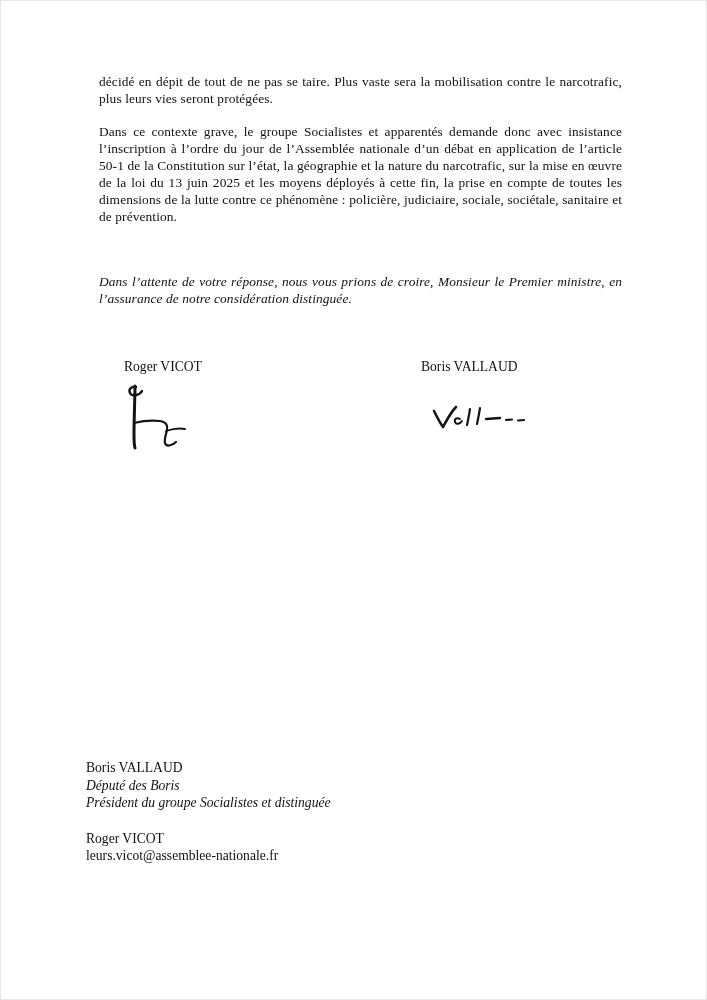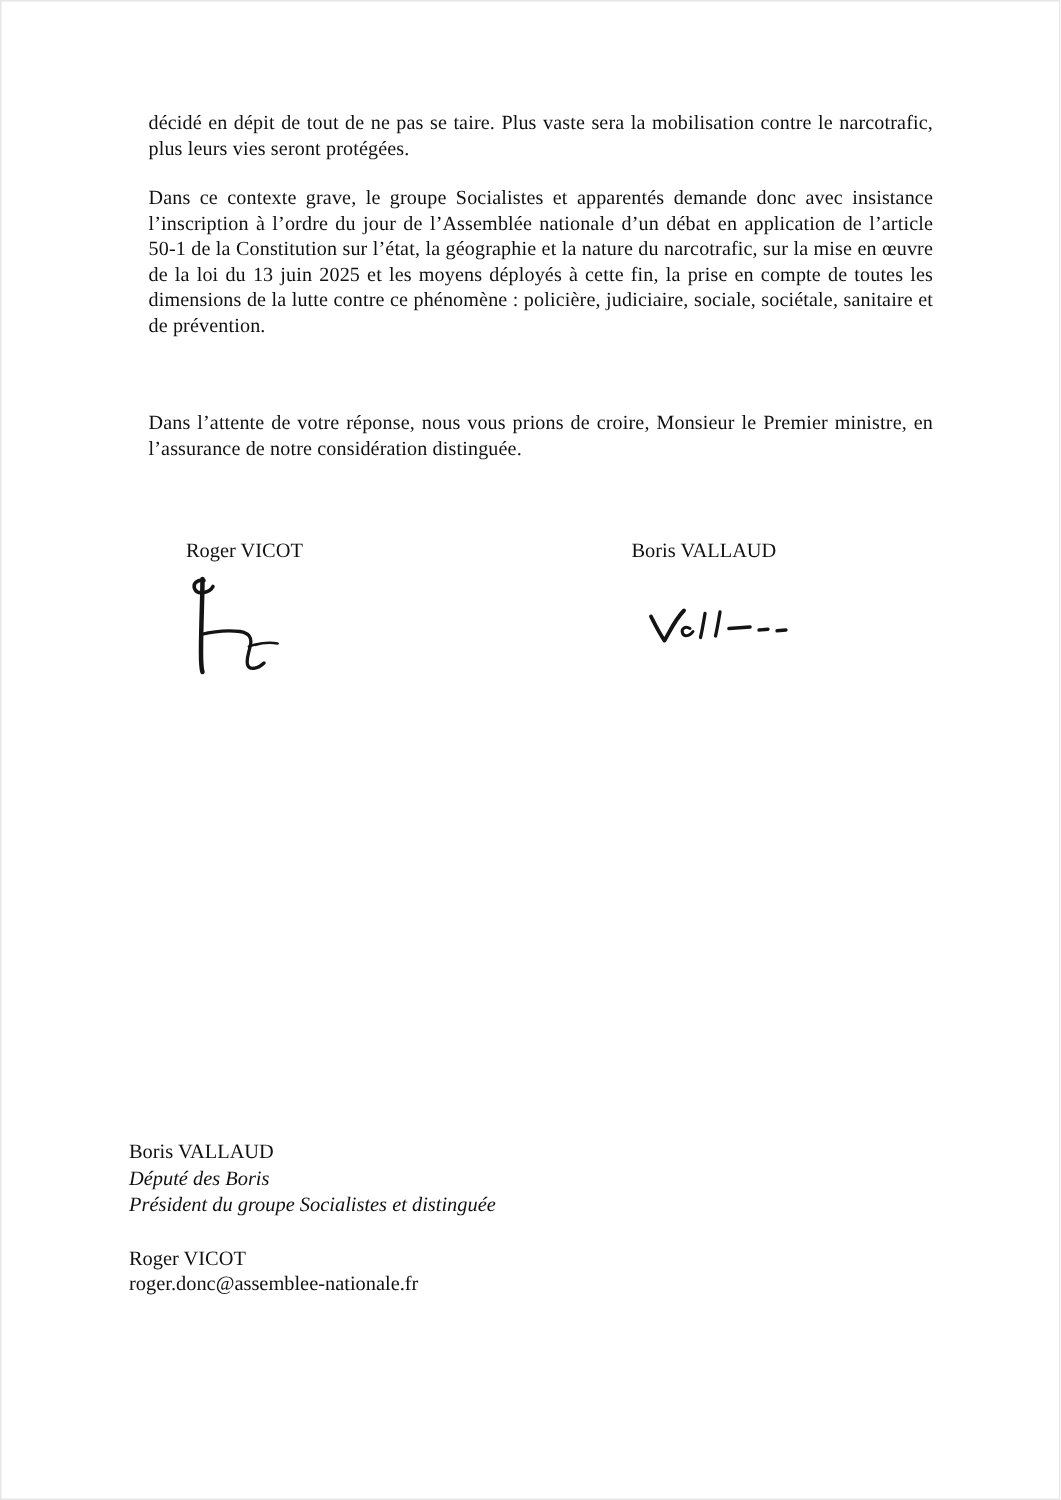--- a/index.html
+++ b/index.html
@@ -25,21 +25,21 @@
       top: 72px;
       margin-left: 13px;
     }
     .para {
       font-size: 13.4px;
       line-height: 17px;
       text-align: justify;
       letter-spacing: 0.1px;
     }
     .para + .para { margin-top: 16px; }
-    .para.closing { margin-top: 48px; }
+    .para.closing { margin-top: 48px; font-style: italic; }
     .signature-row {
       position: absolute;
       left: 85px;
       right: 84px;
       top: 358px;
       height: 110px;
     }
     .sig-name {
       position: absolute;
       top: 0;
@@ -98,17 +98,17 @@
   </div>
 
   <div class="contact-block">
     <div class="contact-group">
       <div>Boris VALLAUD</div>
       <div class="contact-title">Député des Boris</div>
       <div class="contact-title">Président du groupe Socialistes et distinguée</div>
     </div>
     <div class="contact-group">
       <div>Roger VICOT</div>
-      <div>roger.donc@assemblee-nationale.fr</div>
+      <div>leurs.vicot@assemblee-nationale.fr</div>
     </div>
   </div>
 
 </div>
 
 </body></html>

